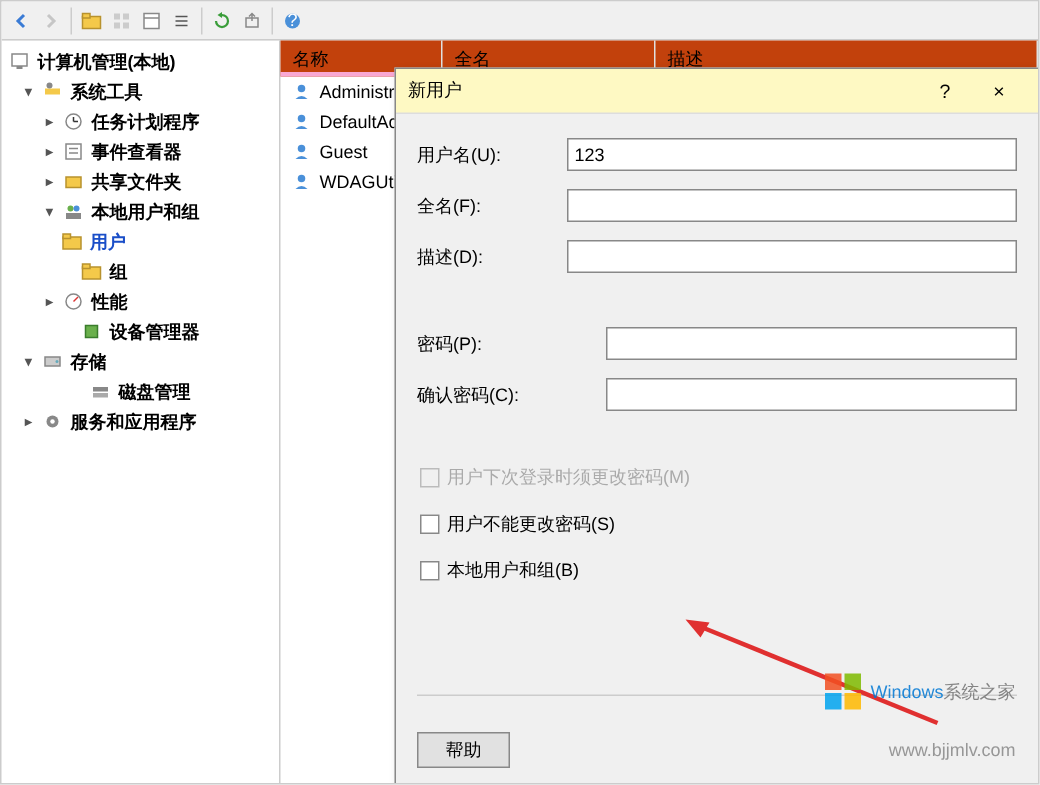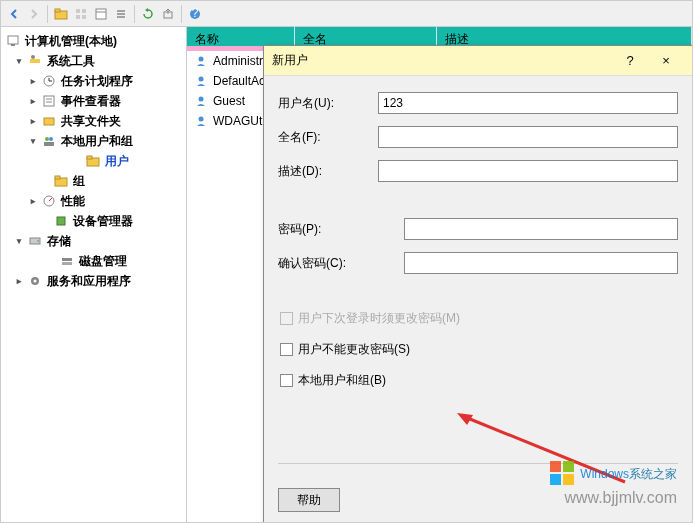--- a/index.html
+++ b/index.html
@@ -81,22 +81,22 @@
     .selected {
       color: #1a4ec8;
     }
     .list-panel {
       flex: 1;
       position: relative;
     }
     .list-header {
       display: flex;
       height: 24px;
-      border-bottom: 5px solid #f9a8d4;
-      background: #14b8a6;
+      border-bottom: 3px solid #f9a8d4;
+      background: #c2410c;
     }
     .list-col {
       padding: 4px 8px;
       border-right: 1px solid #e0e0e0;
       font-size: 12px;
     }
     .list-item {
       display: flex;
       align-items: center;
       height: 20px;
@@ -210,21 +210,21 @@
     
     .watermark {
       position: absolute;
       right: 15px;
       bottom: 15px;
       text-align: right;
       opacity: 0.85;
       pointer-events: none;
     }
     .wm-top { display: flex; align-items: center; gap: 4px; justify-content: flex-end; }
-    .wm-url { color: #888; font-size: 16px; margin-top: 2px; }
+    .wm-url { color: #888; font-size: 12px; margin-top: 18px; }
     .arrow-line {
       position: absolute;
       left: 454px;
       top: 406px;
       width: 180px;
       height: 80px;
       pointer-events: none;
     }
     .pwd-label { width: 126px; }
   </style>
@@ -350,21 +350,21 @@
       <span class="tree-expander">▾</span>
       <span class="tree-icon">
           <svg width="14" height="14" viewBox="0 0 14 14">
             <circle cx="5" cy="5" r="2" fill="#6ab04c"></circle>
             <circle cx="9" cy="5" r="2" fill="#4a90d9"></circle>
             <rect x="2" y="8" width="10" height="4" fill="#888"></rect>
           </svg>
         </span>
       <span class="tree-label">本地用户和组</span>
     </div>
-    <div class="tree-item" style="padding-left:84px">
+    <div class="tree-item" style="padding-left:39px">
       <span class="tree-icon">
           <svg width="14" height="12" viewBox="0 0 14 12">
             <rect x="1" y="3" width="12" height="8" fill="#f4c94a" stroke="#b8922e"></rect>
             <rect x="1" y="1" width="5" height="3" fill="#f4c94a" stroke="#b8922e"></rect>
           </svg>
         </span>
       <span class="tree-label selected">用户</span>
     </div>
     <div class="tree-item" style="padding-left:52px">
       <span class="tree-icon">
@@ -522,16 +522,16 @@
 </svg>
 
 <div class="watermark">
   <div class="wm-top">
     <svg width="28" height="28" viewBox="0 0 28 28">
       <rect x="2" y="2" width="11" height="11" fill="#f25022"></rect>
       <rect x="15" y="2" width="11" height="11" fill="#7fba00"></rect>
       <rect x="2" y="15" width="11" height="11" fill="#00a4ef"></rect>
       <rect x="15" y="15" width="11" height="11" fill="#ffb900"></rect>
     </svg>
-    <span style="font-size:16px;color:#0078d4;font-weight:500"><span>Windows</span><span style="color:#0369a1">系统之家</span></span>
+    <span style="font-size:16px;color:#0078d4;font-weight:500"><span>Windows</span><span style="color:#737373">系统之家</span></span>
   </div>
   <div class="wm-url">www.bjjmlv.com</div>
 </div>
 
 </body></html>

